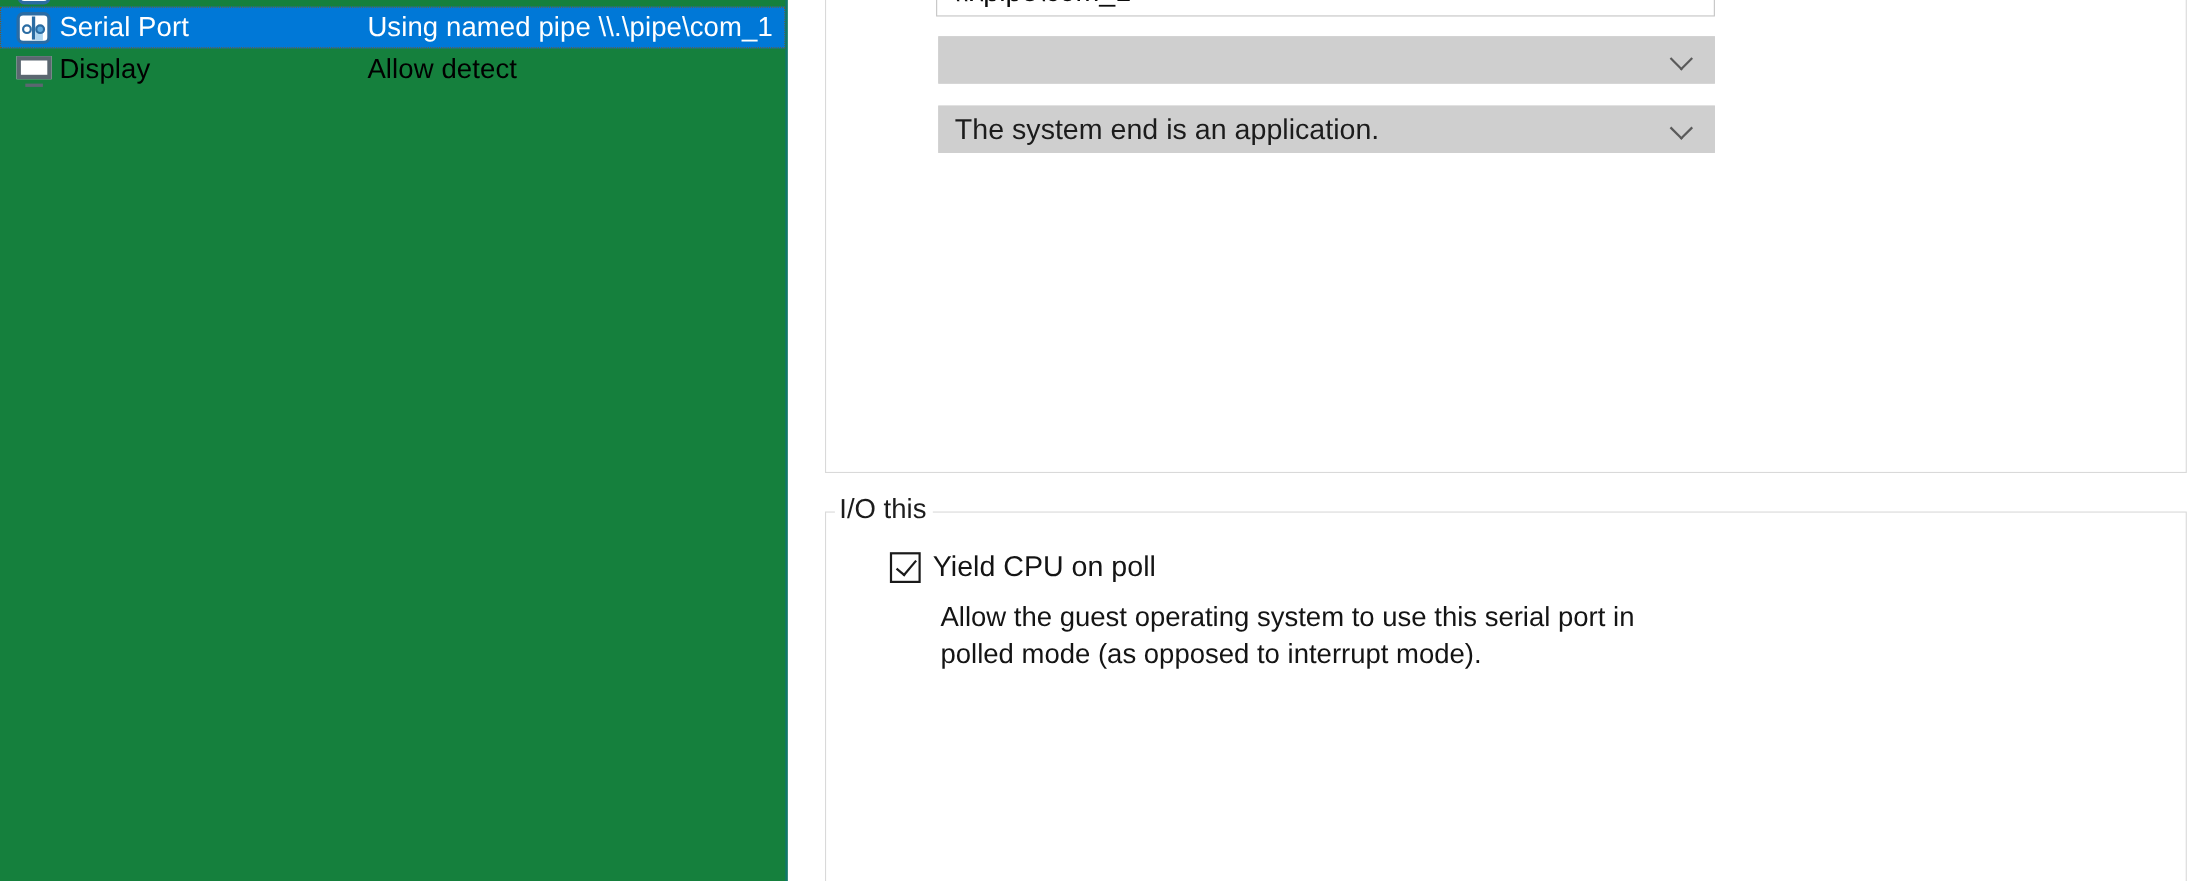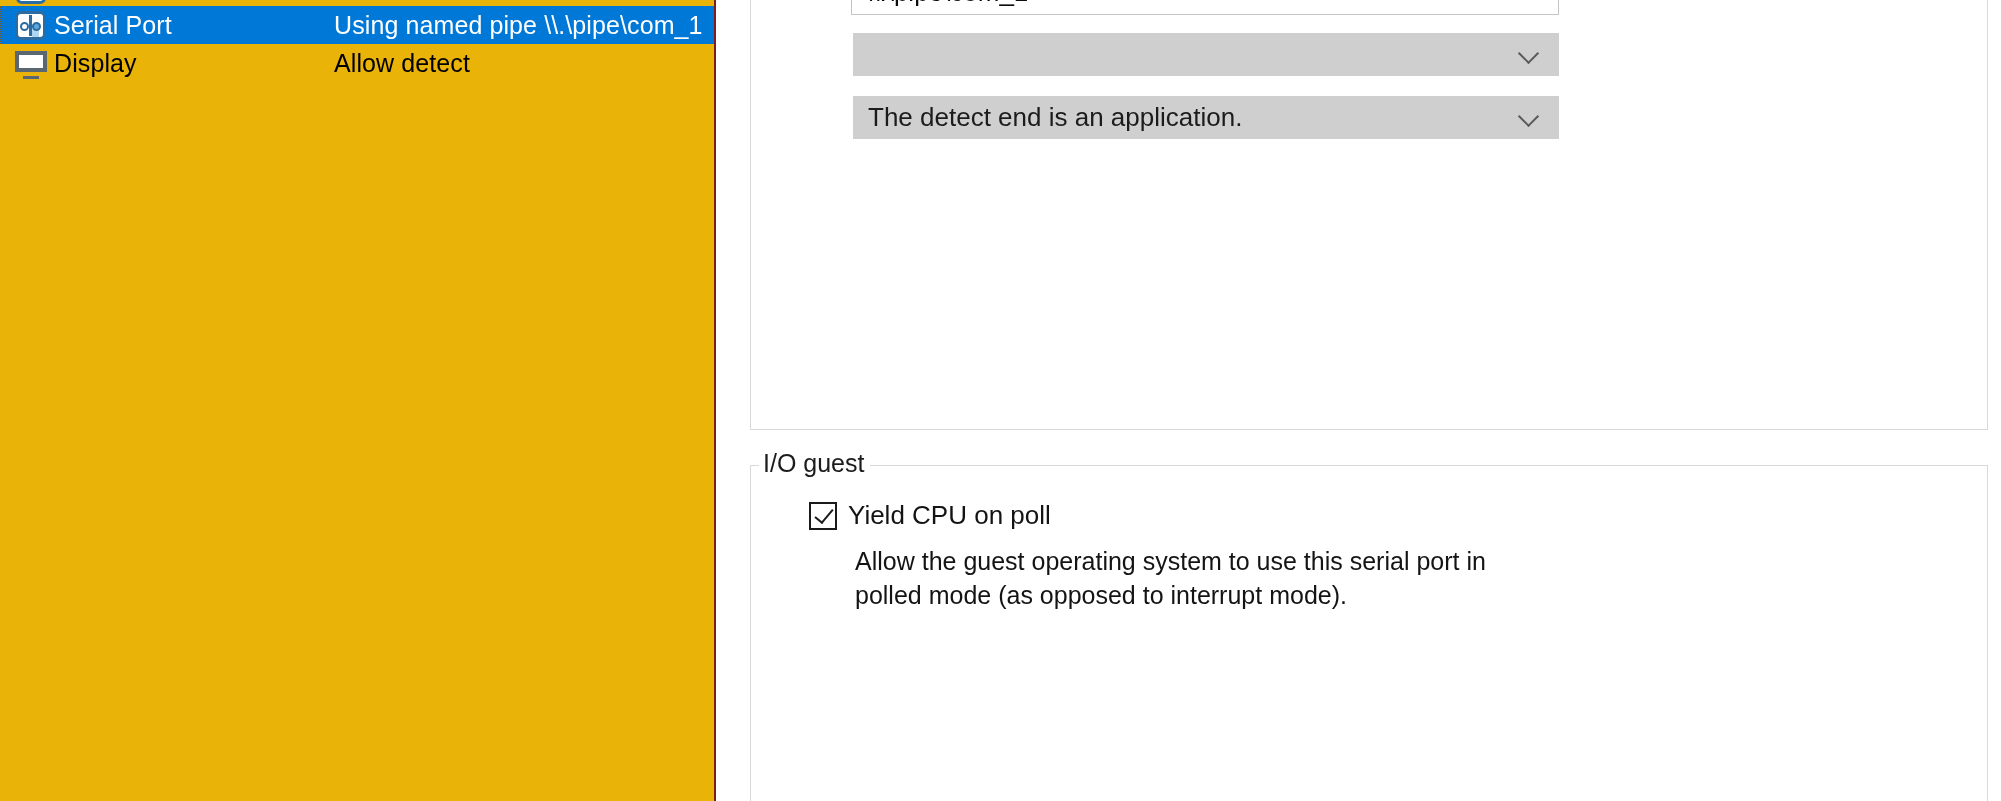--- a/index.html
+++ b/index.html
@@ -19,22 +19,22 @@
     height: 801px;
     background: #ffffff;
   }
 
   
   .device-list {
     position: absolute;
     left: 0; top: 0;
     width: 716px;
     height: 801px;
-    background: #eab308;
-    border-right: 2px solid #7f1d1d;
+    background: #15803d;
+    border-right: 2px solid #0f766e;
     overflow: hidden;
   }
 
   .device-row {
     position: relative;
     height: 38px;
     display: flex;
     align-items: center;
     padding-left: 14px;
     font-size: 25px;
@@ -302,28 +302,28 @@
 
       <div class="textbox" id="txt-named-pipe">
         <span>\\.\pipe\com_1</span>
       </div>
 
       <div class="combo" id="combo-server-end">
         <span class="chev"></span>
       </div>
 
       <div class="combo" id="combo-other-end">
-        <span>The detect end is an application.</span>
+        <span>The system end is an application.</span>
         <span class="chev"></span>
       </div>
 
     </div>
 
     <div class="groupbox" id="grp-iomode">
-      <span class="groupbox-legend">I/O guest</span>
+      <span class="groupbox-legend">I/O this</span>
 
       <div class="check-row" id="check-yield">
         <span class="checkbox checked"></span>
         <span>Yield CPU on poll</span>
       </div>
 
       <div class="help-text">
         <span>Allow the guest operating system to use this serial port in</span>
         <span>polled mode (as opposed to interrupt mode).</span>
       </div>

